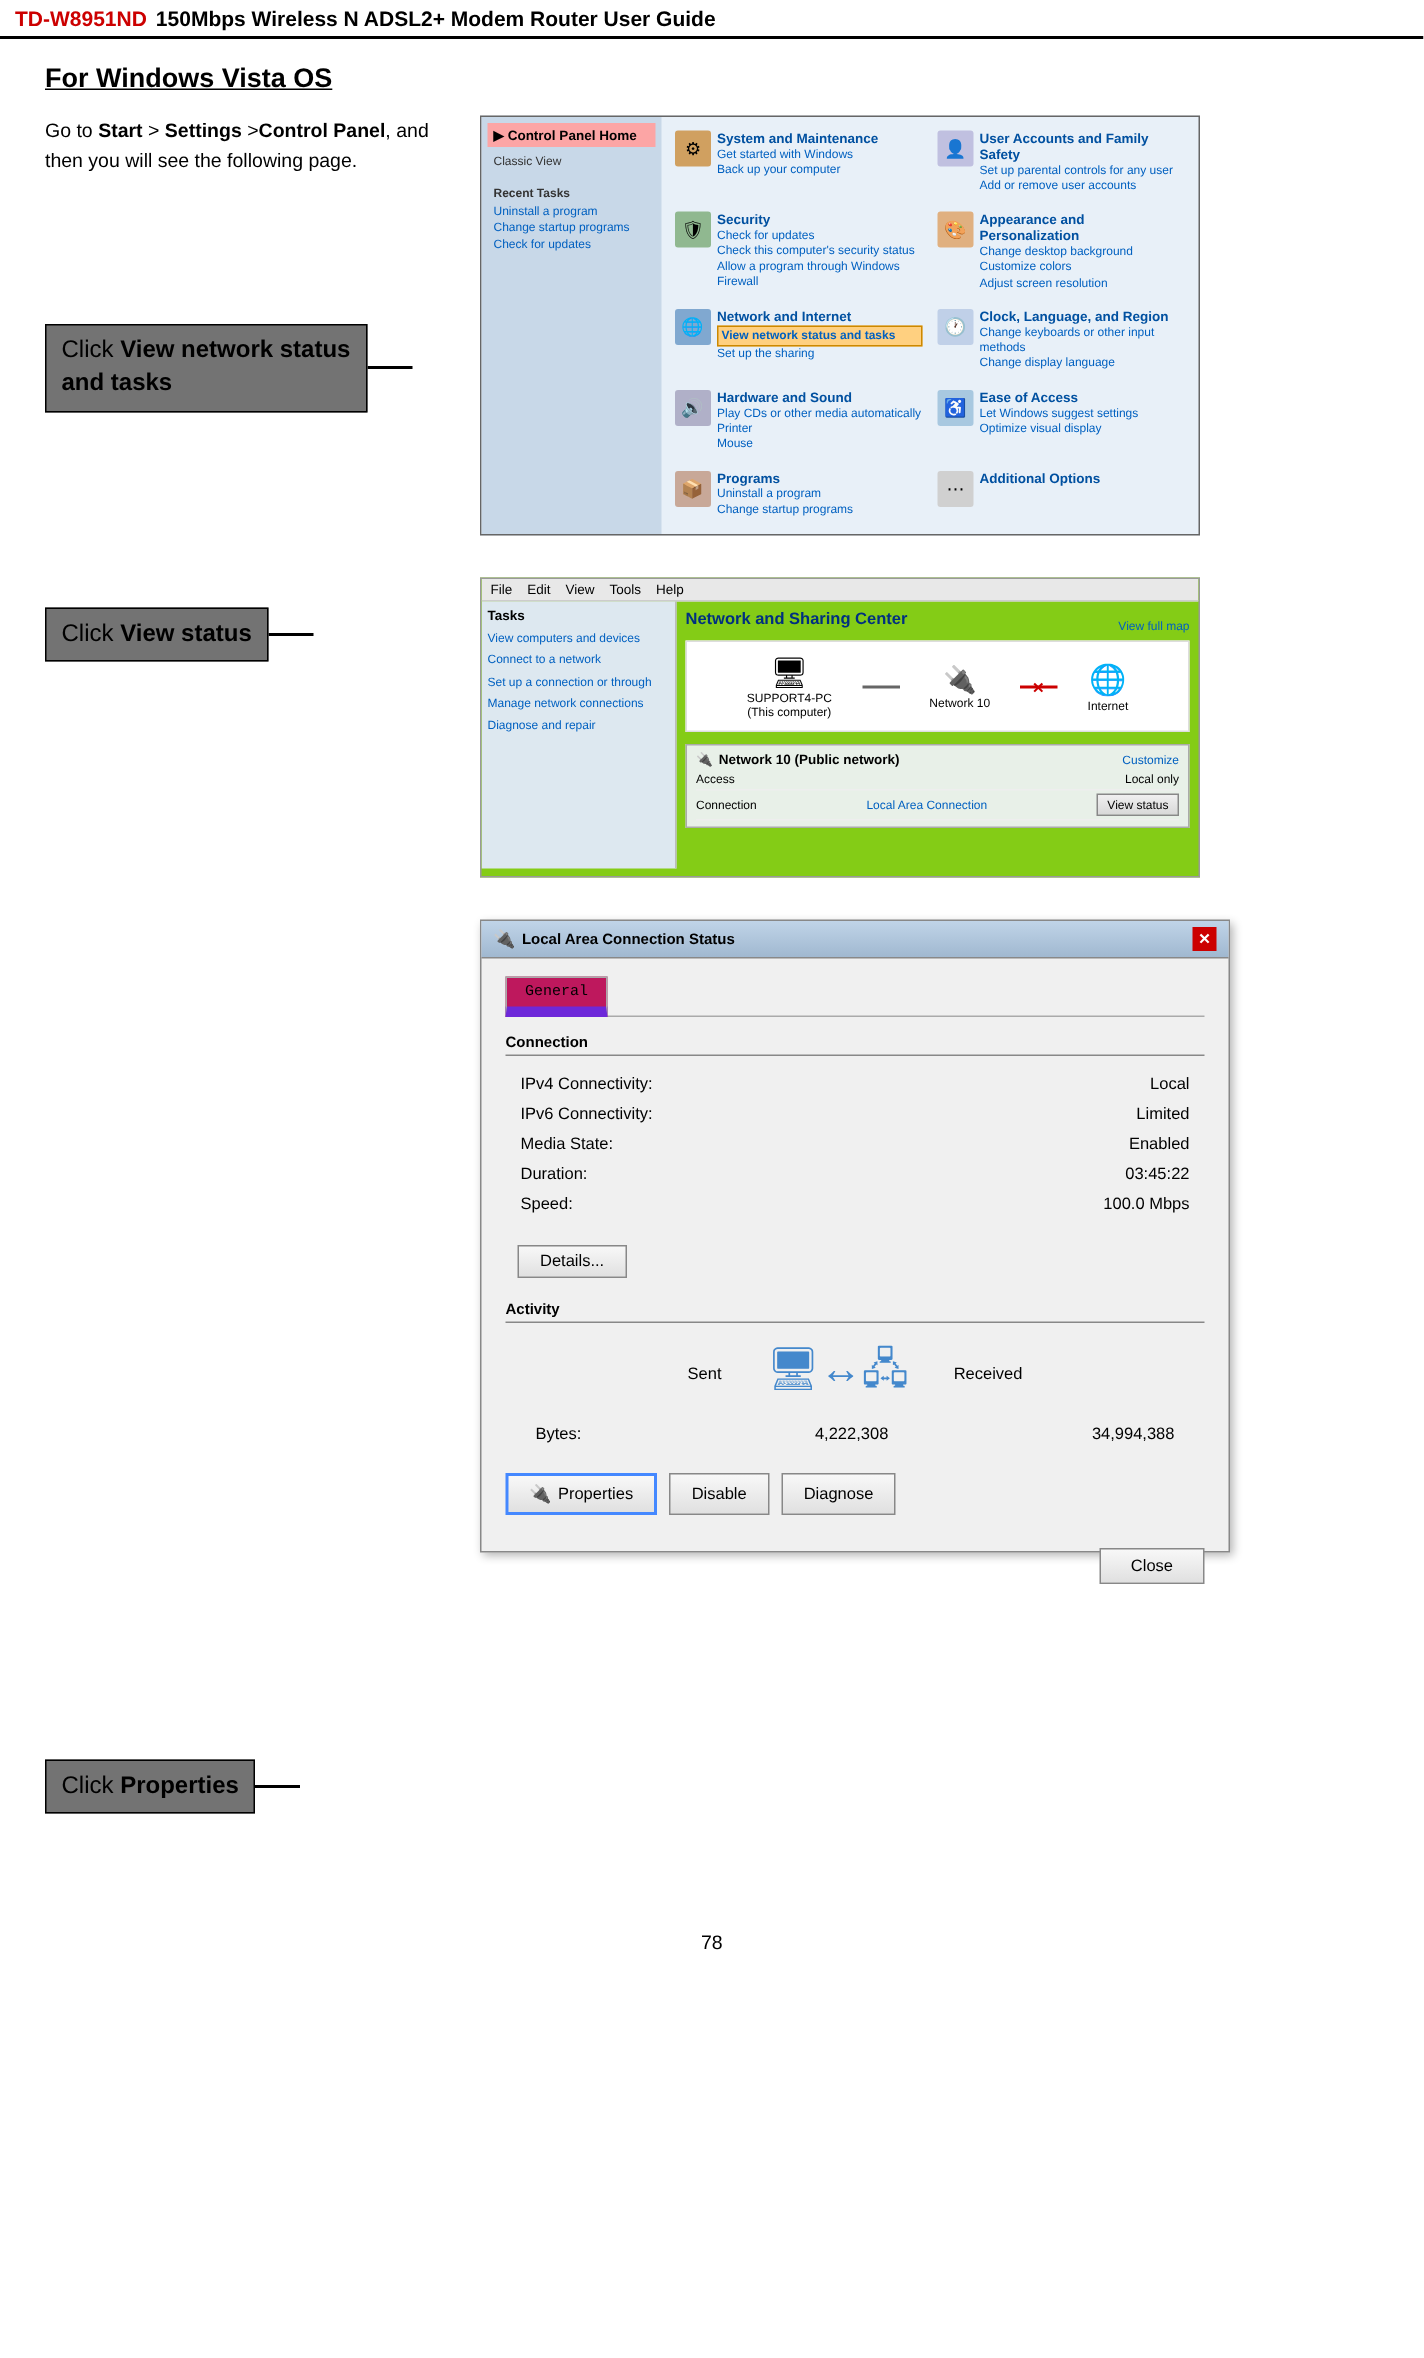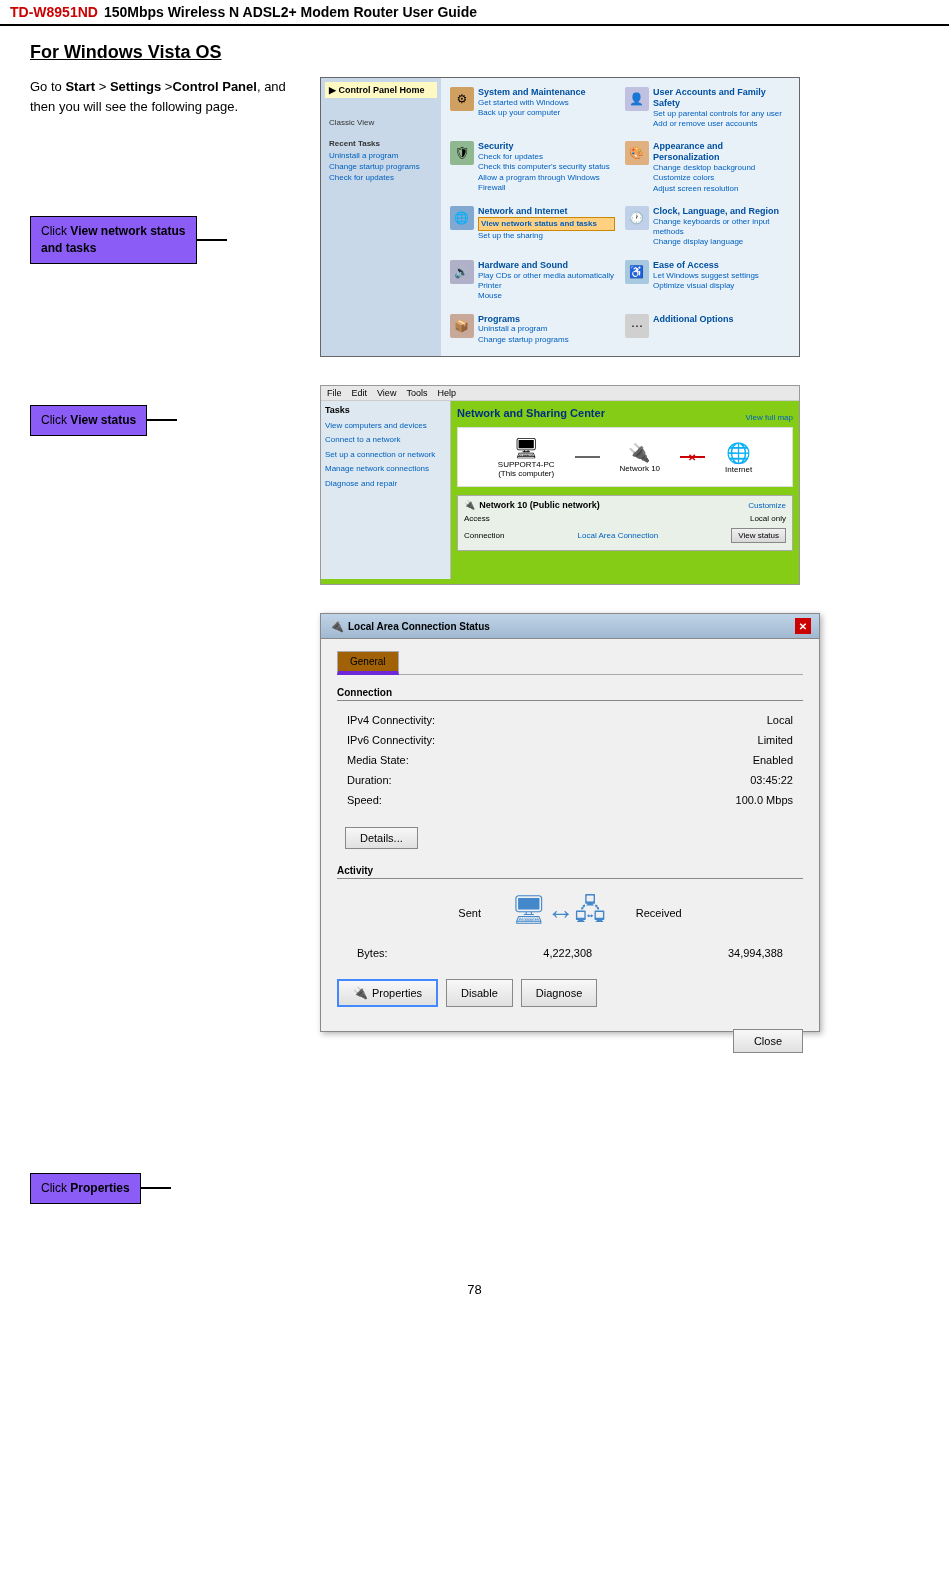--- a/index.html
+++ b/index.html
@@ -61,26 +61,26 @@
       display: flex;
       height: 280px;
       background: #e8f0f8;
     }
     .cp-left-panel {
       width: 120px;
       background: #c8d8e8;
       padding: 4px;
     }
     .cp-left-title {
-      background: #fef9c3;
+      background: #fca5a5;
       color: #000;
       font-size: 9px;
       font-weight: bold;
       padding: 3px 4px;
-      margin-bottom: 18px;
+      margin-bottom: 3px;
     }
     .cp-left-sub {
       color: #333;
       font-size: 8px;
       padding: 2px 4px;
       cursor: pointer;
     }
     .cp-left-section {
       margin-top: 8px;
     }
@@ -268,23 +268,24 @@
     }
     .lac-tab {
       padding: 4px 12px;
       font-size: 10px;
       background: #e0e8f0;
       border: 1px solid #aaa;
       border-bottom: none;
       cursor: pointer;
     }
     .lac-tab.active {
-      background: #a16207;
-      border-bottom: 4px solid #6d28d9;
+      background: #be185d;
+      border-bottom: 7px solid #6d28d9;
       margin-bottom: -1px;
+      font-family: Liberation Mono, monospace;
     }
     .lac-section-label {
       font-size: 10px;
       font-weight: bold;
       border-bottom: 1px solid #888;
       padding-bottom: 2px;
       margin-bottom: 8px;
       margin-top: 8px;
     }
     .lac-table {
@@ -358,22 +359,22 @@
       font-size: 11px;
       cursor: pointer;
       margin-top: 10px;
       float: right;
     }
 
     
     .callout-label {
       border: 1px solid #000;
       padding: 6px 10px;
-      background: #8b5cf6;
-      font-size: 12px;
+      background: #737373;
+      font-size: 16px;
       line-height: 1.4;
       display: inline-block;
       position: relative;
     }
 
     .bottom-page-num {
       text-align: center;
       margin-top: 20px;
       font-size: 13px;
     }
@@ -583,21 +584,21 @@
           <span>Edit</span>
           <span>View</span>
           <span>Tools</span>
           <span>Help</span>
         </div>
         <div class="nsc-body">
           <div class="nsc-left">
             <div class="nsc-left-title">Tasks</div>
             <a class="nsc-left-link">View computers and devices</a>
             <a class="nsc-left-link">Connect to a network</a>
-            <a class="nsc-left-link">Set up a connection or network</a>
+            <a class="nsc-left-link">Set up a connection or through</a>
             <a class="nsc-left-link">Manage network connections</a>
             <a class="nsc-left-link">Diagnose and repair</a>
           </div>
           <div class="nsc-right">
             <div style="display:flex;justify-content:space-between;align-items:center;">
               <div class="nsc-title">Network and Sharing Center</div>
               <span style="font-size:8px;color:#0060c0;cursor:pointer;">View full map</span>
             </div>
 
             <div class="nsc-map">

